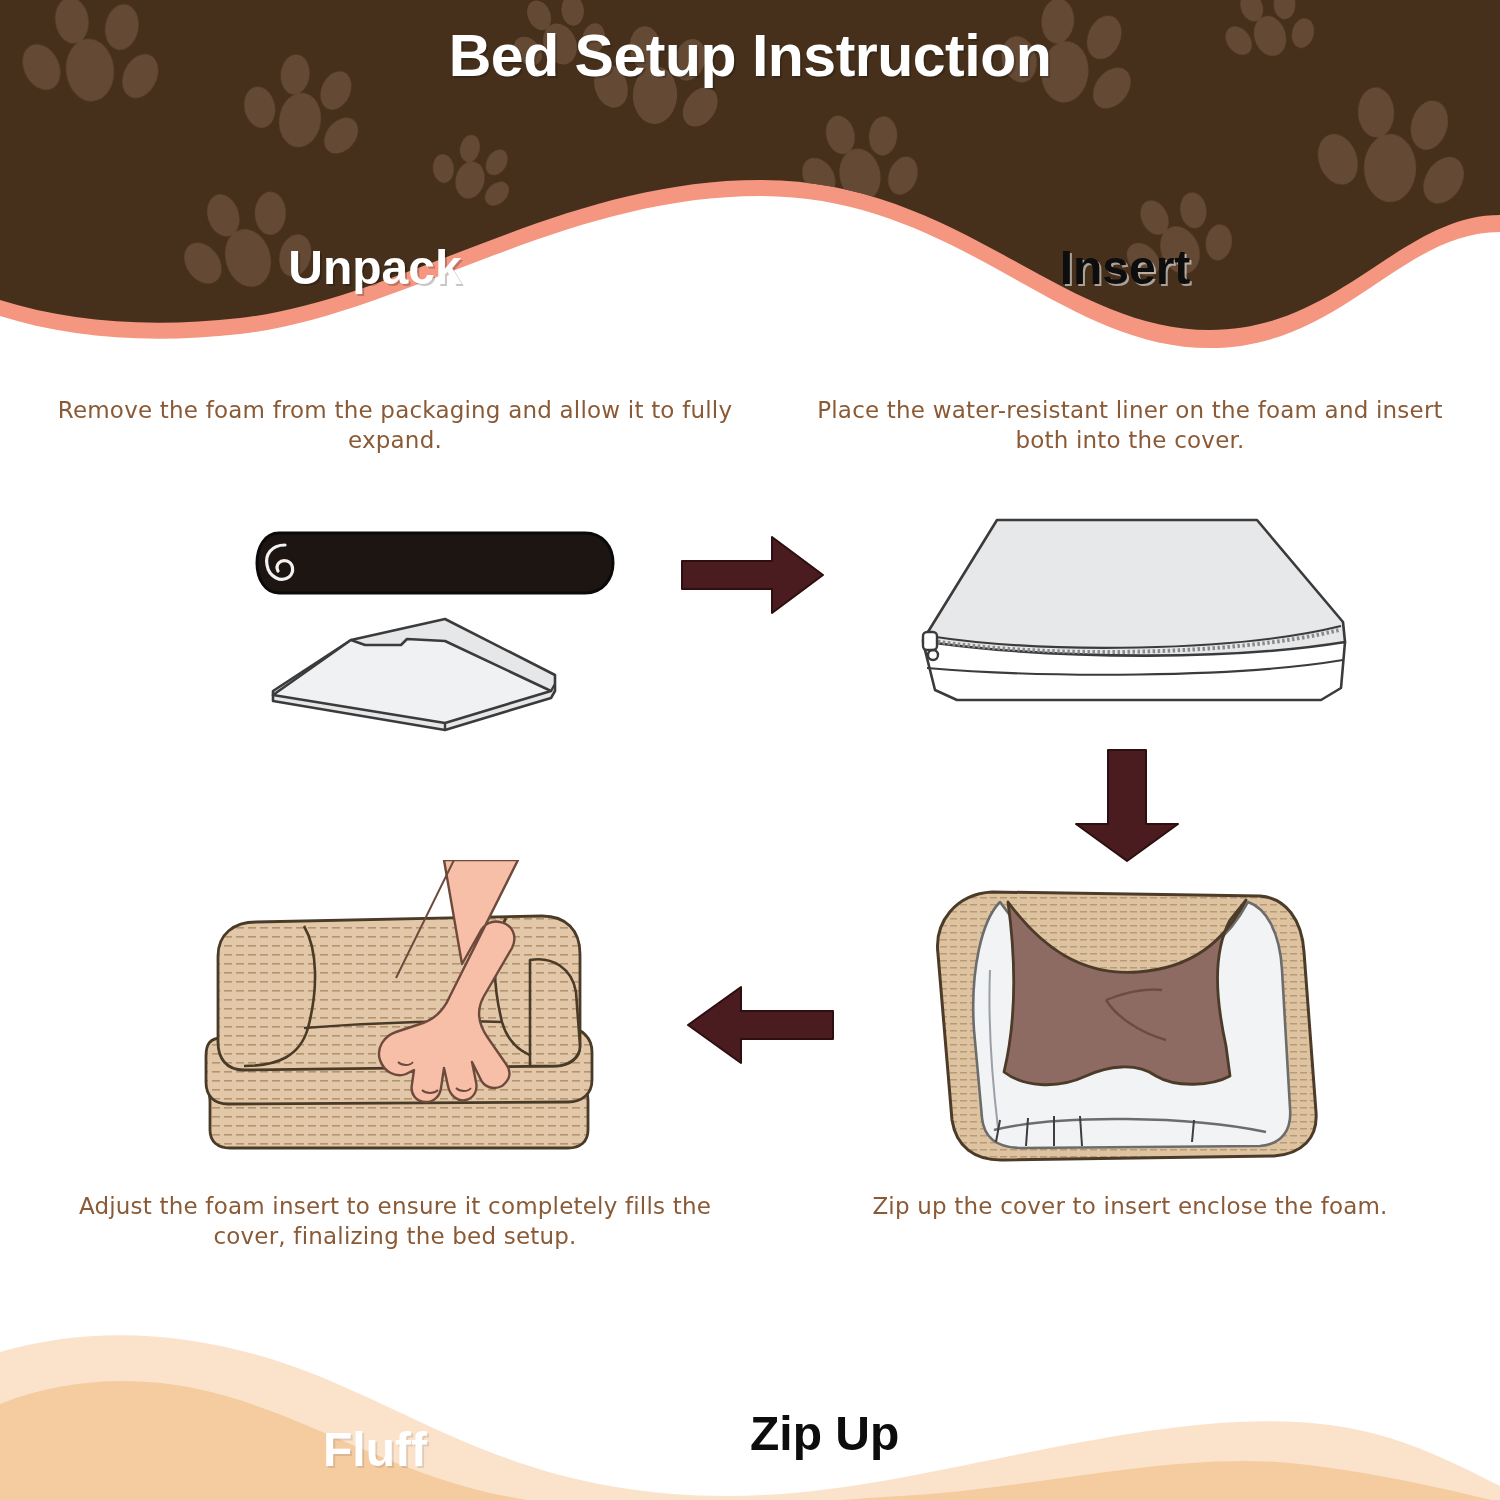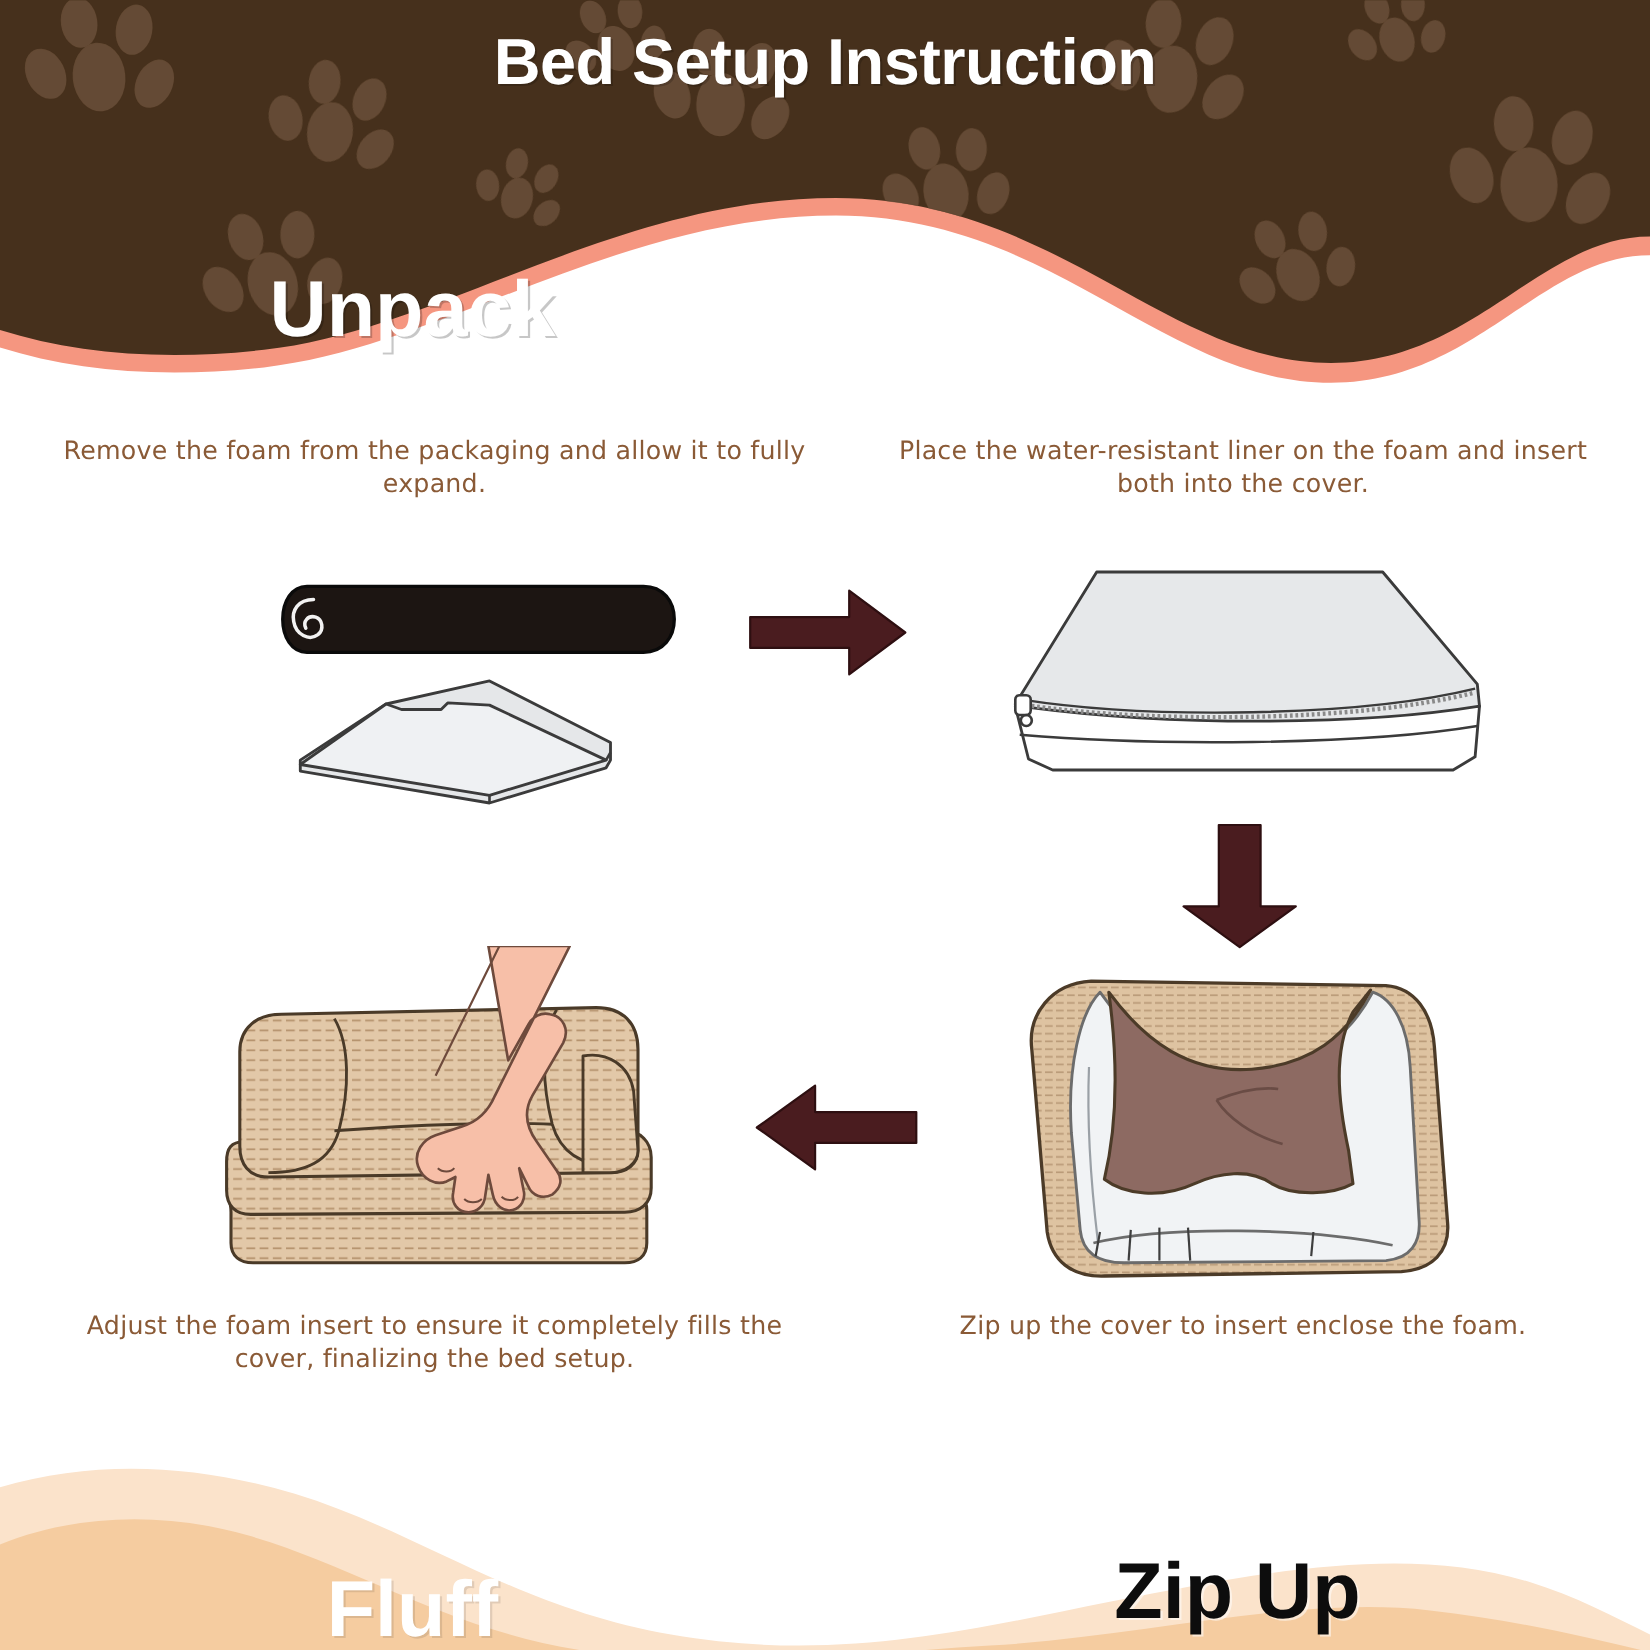--- a/index.html
+++ b/index.html
@@ -30,42 +30,42 @@
     font-weight: bold;
     letter-spacing: -0.5px;
     color: #ffffff;
     text-shadow: 2px 2px 0 rgba(0,0,0,0.18);
     z-index: 5;
     white-space: nowrap;
   }
 
   .step-heading {
     position: absolute;
-    font-size: 72px;
+    font-size: 48px;
     font-weight: bold;
     z-index: 6;
     white-space: nowrap;
   }
   #heading-unpack {
     left: 0; top: 240px; width: 750px; text-align: center;
     color: #ffffff;
     text-shadow: 2px 2px 0 rgba(0,0,0,0.22);
   }
   #heading-insert {
     left: 750px; top: 240px; width: 750px; text-align: center;
     color: #0d0d0d;
     text-shadow: 2px 2px 0 rgba(255,255,255,0.55);
   }
   #heading-fluff {
     left: 0; top: 1406px; width: 750px; text-align: center;
     color: #ffffff;
     text-shadow: 2px 2px 0 rgba(0,0,0,0.10);
   }
   #heading-zipup {
-    left: 750px; top: 1406px; width: 750px; text-align: center;
+    left: 750px; top: 1406px; width: 750px; 
     color: #0d0d0d;
     text-shadow: 2px 2px 0 rgba(255,255,255,0.55);
   }
 
   
   .caption {
     position: absolute;
     text-align: center;
     color: #8a5a36;
     font-family: "DejaVu Sans", sans-serif;
@@ -143,20 +143,21 @@
           <use href="#pawPrint" transform="translate(1390,168) scale(1.0) rotate(6)"></use>
           <use href="#pawPrint" transform="translate(1180,250) scale(0.72) rotate(-18)"></use>
           <use href="#pawPrint" transform="translate(470,180) scale(0.55) rotate(20)"></use>
         </g>
       </g>
     </svg>
 
     <div id="page-title">Bed Setup Instruction</div>
 
     <div class="step-heading" id="heading-unpack">Unpack</div>
+    <div class="step-heading" id="heading-insert">Insert</div>
   </div>
 
   <div class="caption" id="caption-unpack">Remove the foam from the packaging and allow it to fully expand.</div>
   <div class="caption" id="caption-insert">Place the water-resistant liner on the foam and insert both into the cover.</div>
   <div class="caption" id="caption-fluff">Adjust the foam insert to ensure it completely fills the cover, finalizing the bed setup.</div>
   <div class="caption" id="caption-zipup">Zip up the cover to insert enclose the foam.</div>
 
   <div class="illus" id="illus-unpack">
     <svg width="380" height="250" viewBox="0 0 380 250">
 

